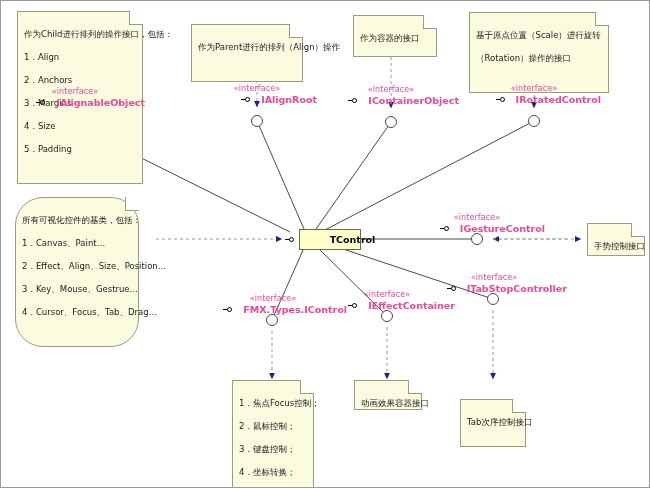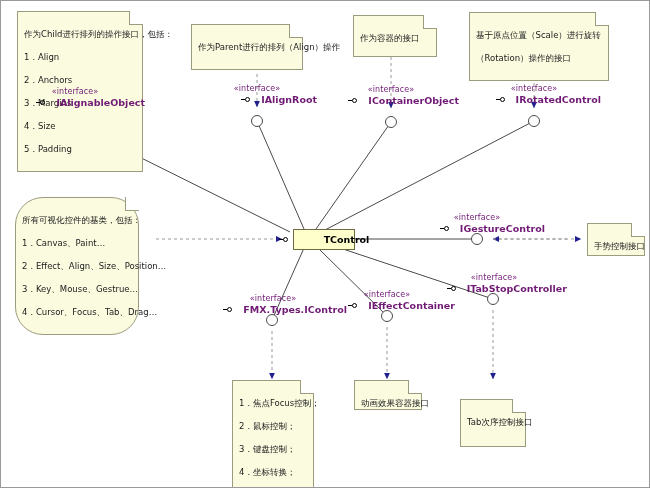--- a/index.html
+++ b/index.html
@@ -28,21 +28,21 @@
 
   
   .note {
     position: absolute;
     background: #fbfbe0;
     border: 1px solid #9b9b7d;
     box-sizing: border-box;
     font-size: 8.5px;
     line-height: 11.5px;
     color: #1b1b1b;
-    padding: 5px 6px 4px 6px;
+    padding: 5px 6px 16px 6px;
     white-space: pre-line;
   }
   .note::after {
     
     content: "";
     position: absolute;
     right: -1px;
     top: -1px;
     width: 13px;
     height: 13px;
@@ -72,21 +72,21 @@
     font-size: 9.5px;
     font-weight: bold;
     color: #000000;
   }
 
   
   .iface {
     position: absolute;
     text-align: center;
     white-space: nowrap;
-    color: #701a75;
+    color: #ec4899;
   }
   .iface .stereo {
     display: block;
     font-size: 8px;
     font-weight: normal;
     line-height: 10px;
     letter-spacing: 0.1px;
   }
   .iface .nm {
     display: block;
@@ -241,21 +241,21 @@
   </div>
 
   <div class="note" style="left:353px; top:379px; width:68px; height:30px;">
     <span class="ln">动画效果容器接口</span>
   </div>
 
   <div class="note" style="left:459px; top:398px; width:66px; height:48px;">
     <span class="ln">Tab次序控制接口</span>
   </div>
 
-  <div class="classbox" style="left:292px; top:228px; width:62px; height:21px;gap:34px;">
+  <div class="classbox" style="left:298px; top:228px; width:62px; height:21px;gap:34px;">
     <span class="lolli-glyph"></span>
     <span>TControl</span>
   </div>
 
   <div class="iface" style="left:4px; top:86px; width:140px;">
     <span class="stereo">«interface»</span>
     <span class="nmrow">
       <span class="lolli-glyph"></span>
       <span class="nm">IAlignableObject</span>
     </span>

